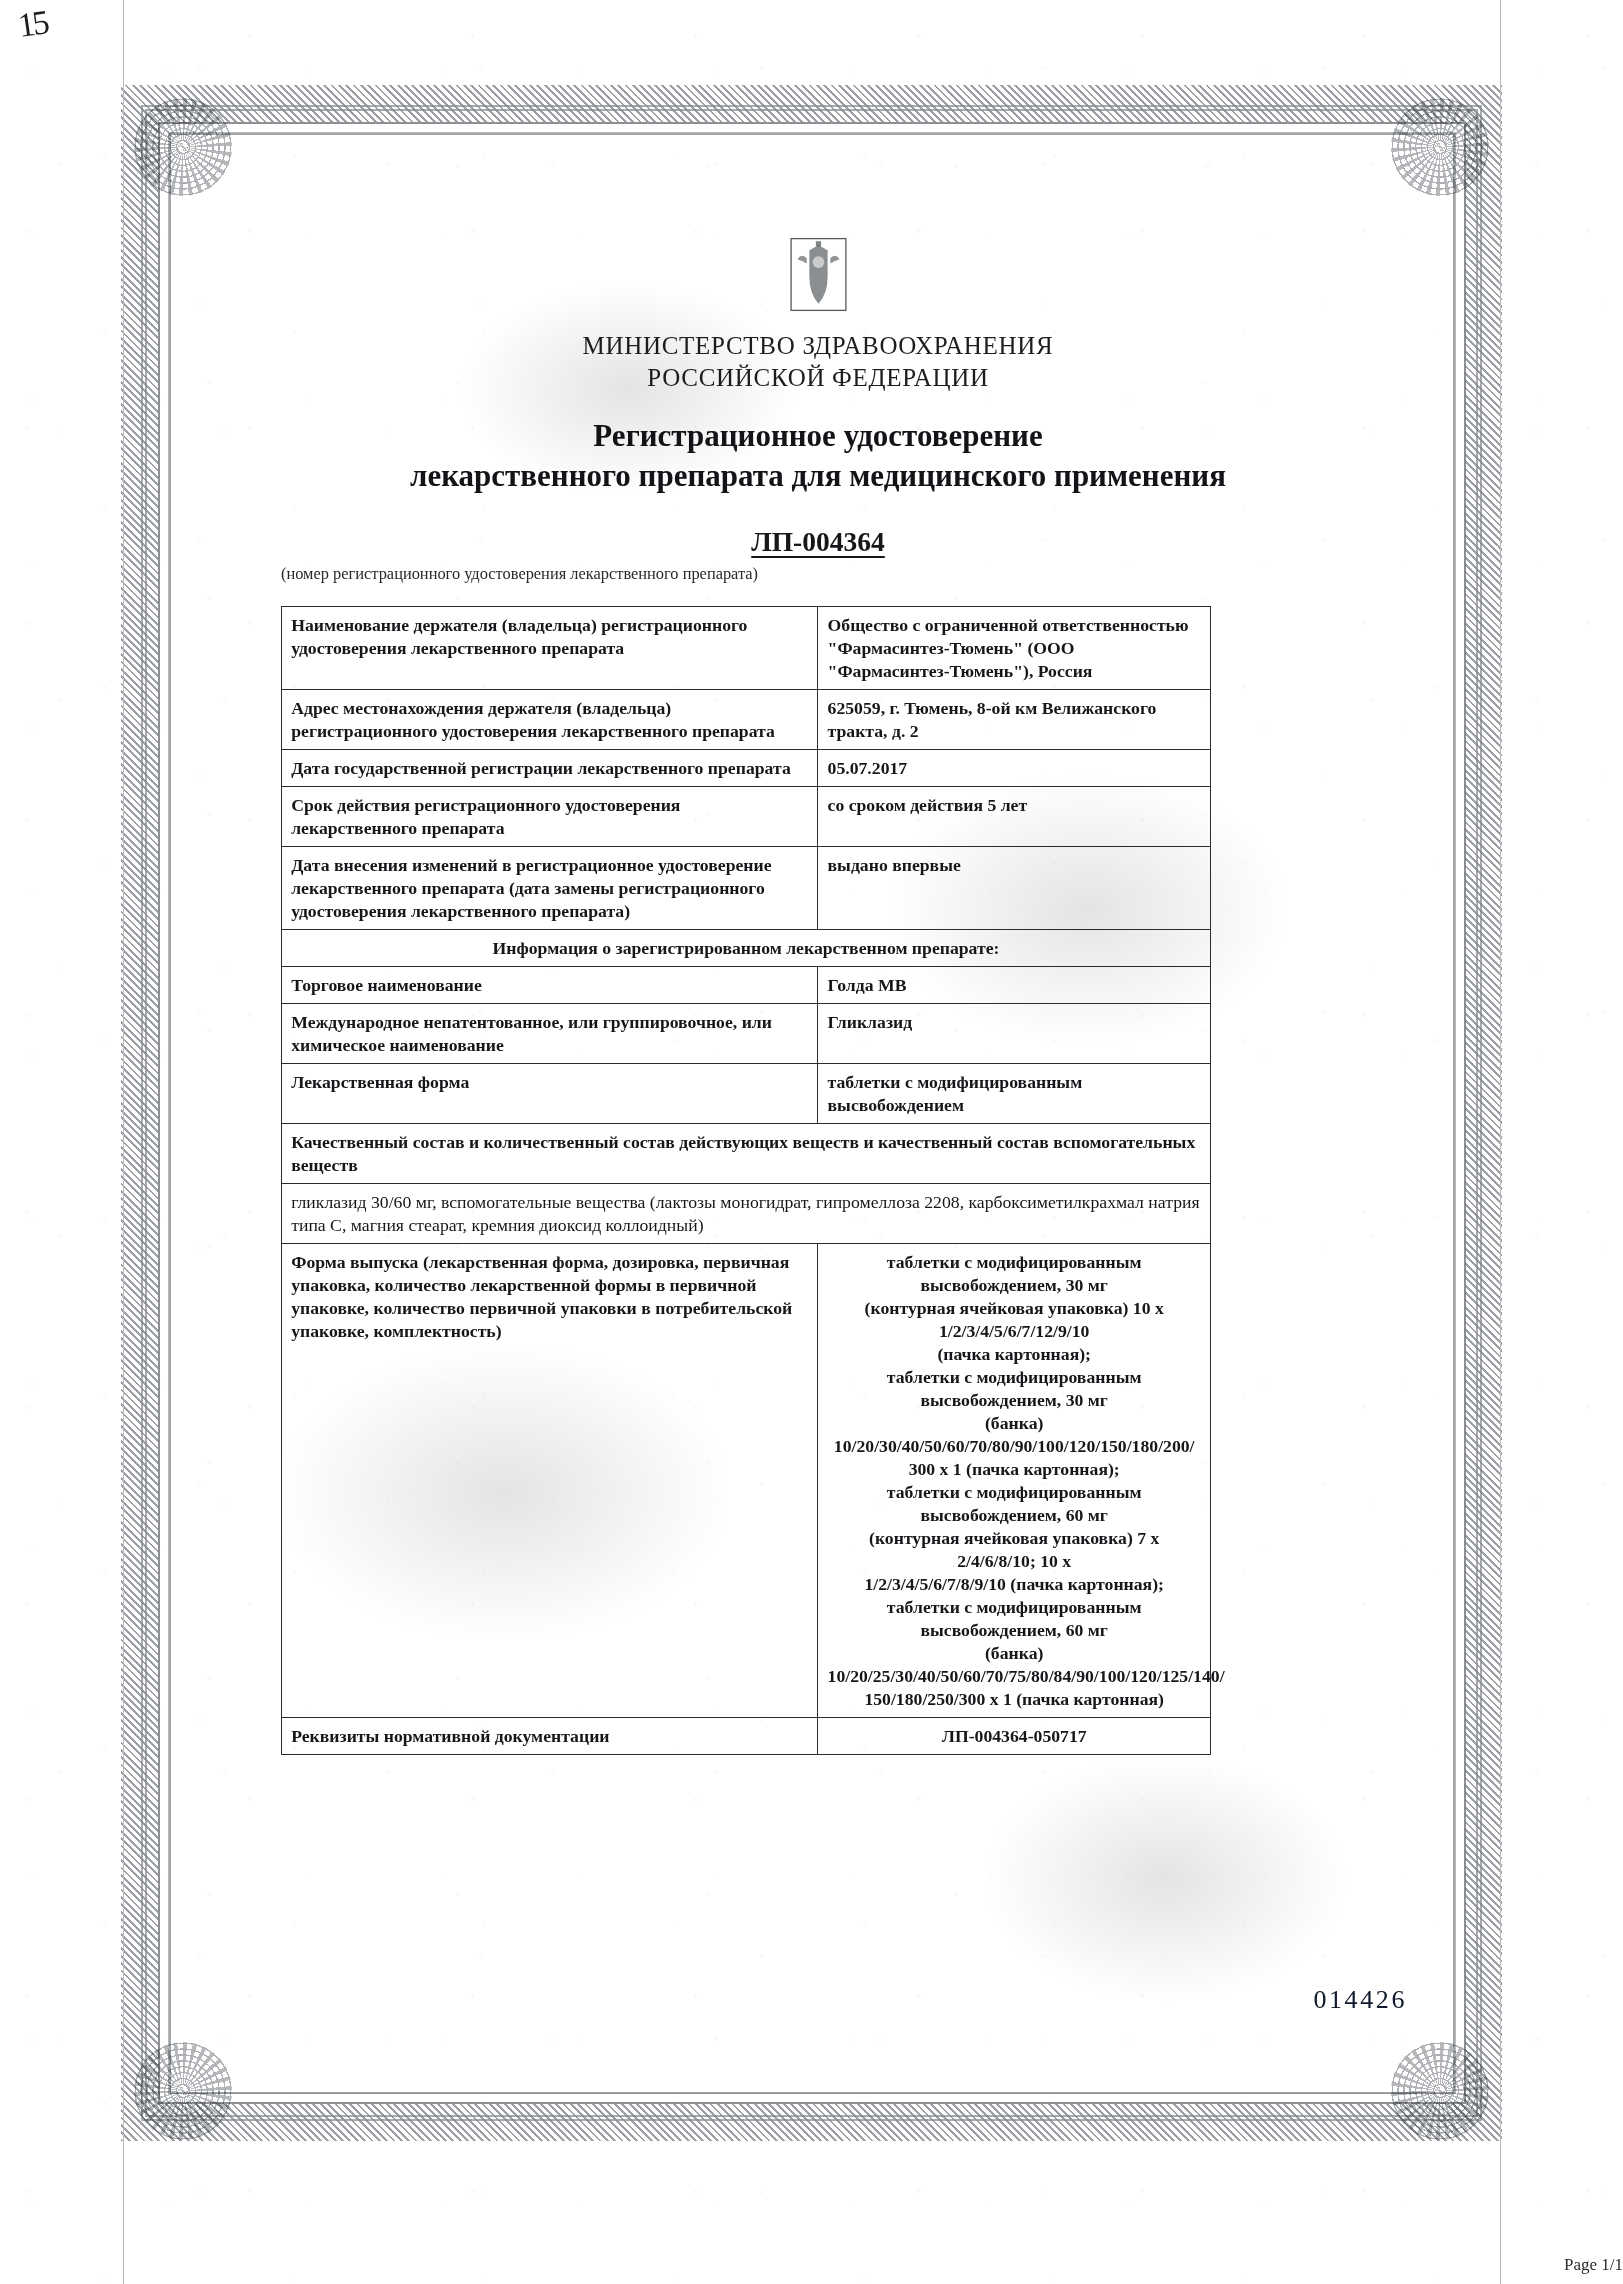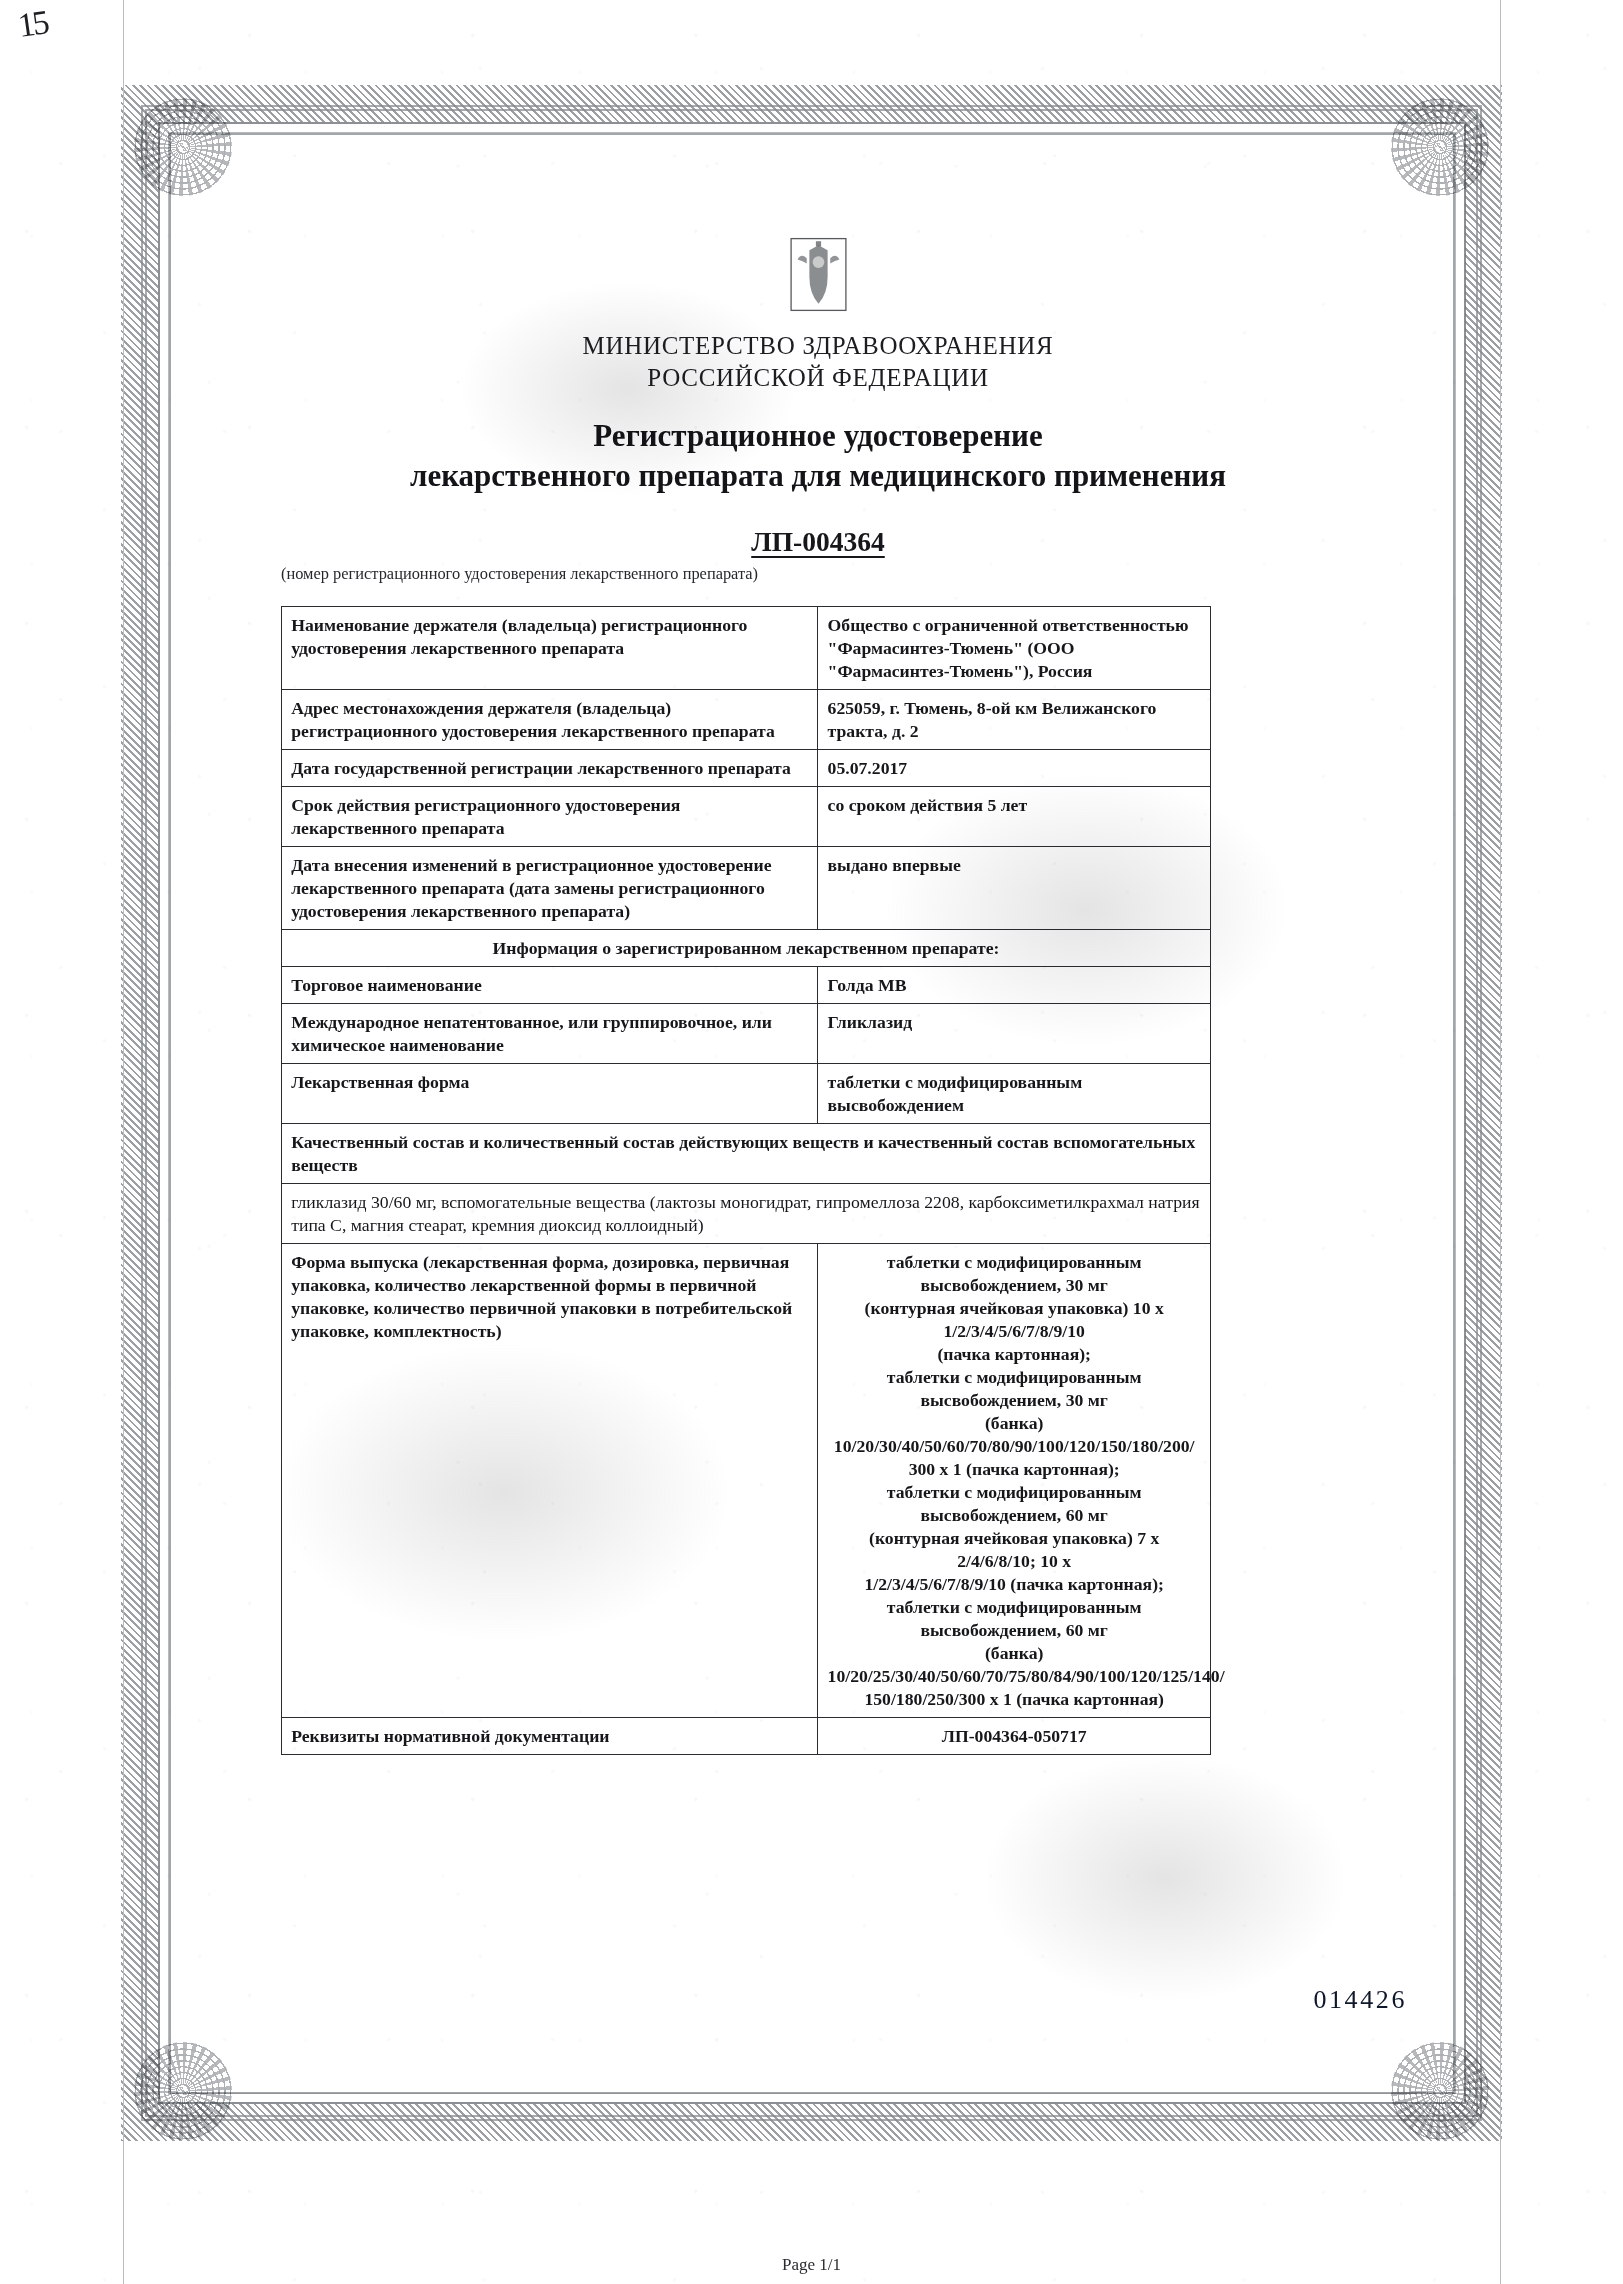--- a/index.html
+++ b/index.html
@@ -206,21 +206,21 @@
     letter-spacing: 2.6px;
     font-weight: 400;
     color: #0f172a;
   }
 
   .page-footer {
     position: absolute;
     left: 0;
     right: 0;
     bottom: 9.2px;
-    text-align: center;
+    text-align: right;
     font-size: 17px;
     color: #2a2c2f;
     font-family: "Liberation Serif", serif;
   }
 
   .vline {
     position: absolute;
     top: 0;
     bottom: 0;
     width: 1.3px;
@@ -310,21 +310,21 @@
         <td class="full" colspan="2">Качественный состав и количественный состав действующих веществ и качественный состав вспомогательных веществ</td>
       </tr>
       <tr>
         <td class="full normal" colspan="2">гликлазид 30/60 мг, вспомогательные вещества (лактозы моногидрат, гипромеллоза 2208, карбоксиметилкрахмал натрия типа С, магния стеарат, кремния диоксид коллоидный)</td>
       </tr>
 
       <tr>
         <td class="label">Форма выпуска (лекарственная форма, дозировка, первичная упаковка, количество лекарственной формы в первичной упаковке, количество первичной упаковки в потребительской упаковке, комплектность)</td>
         <td class="value left">
           <div>таблетки с модифицированным высвобождением, 30 мг</div>
-          <div>(контурная ячейковая упаковка) 10 х 1/2/3/4/5/6/7/8/9/10</div>
+          <div>(контурная ячейковая упаковка) 10 х 1/2/3/4/5/6/7/12/9/10</div>
           <div>(пачка картонная);</div>
           <div>таблетки с модифицированным высвобождением, 30 мг</div>
           <div>(банка) 10/20/30/40/50/60/70/80/90/100/120/150/180/200/</div>
           <div>300 х 1 (пачка картонная);</div>
           <div>таблетки с модифицированным высвобождением, 60 мг</div>
           <div>(контурная ячейковая упаковка) 7 х 2/4/6/8/10; 10 х</div>
           <div>1/2/3/4/5/6/7/8/9/10 (пачка картонная);</div>
           <div>таблетки с модифицированным высвобождением, 60 мг</div>
           <div>(банка)</div>
           <div>10/20/25/30/40/50/60/70/75/80/84/90/100/120/125/140/</div>

